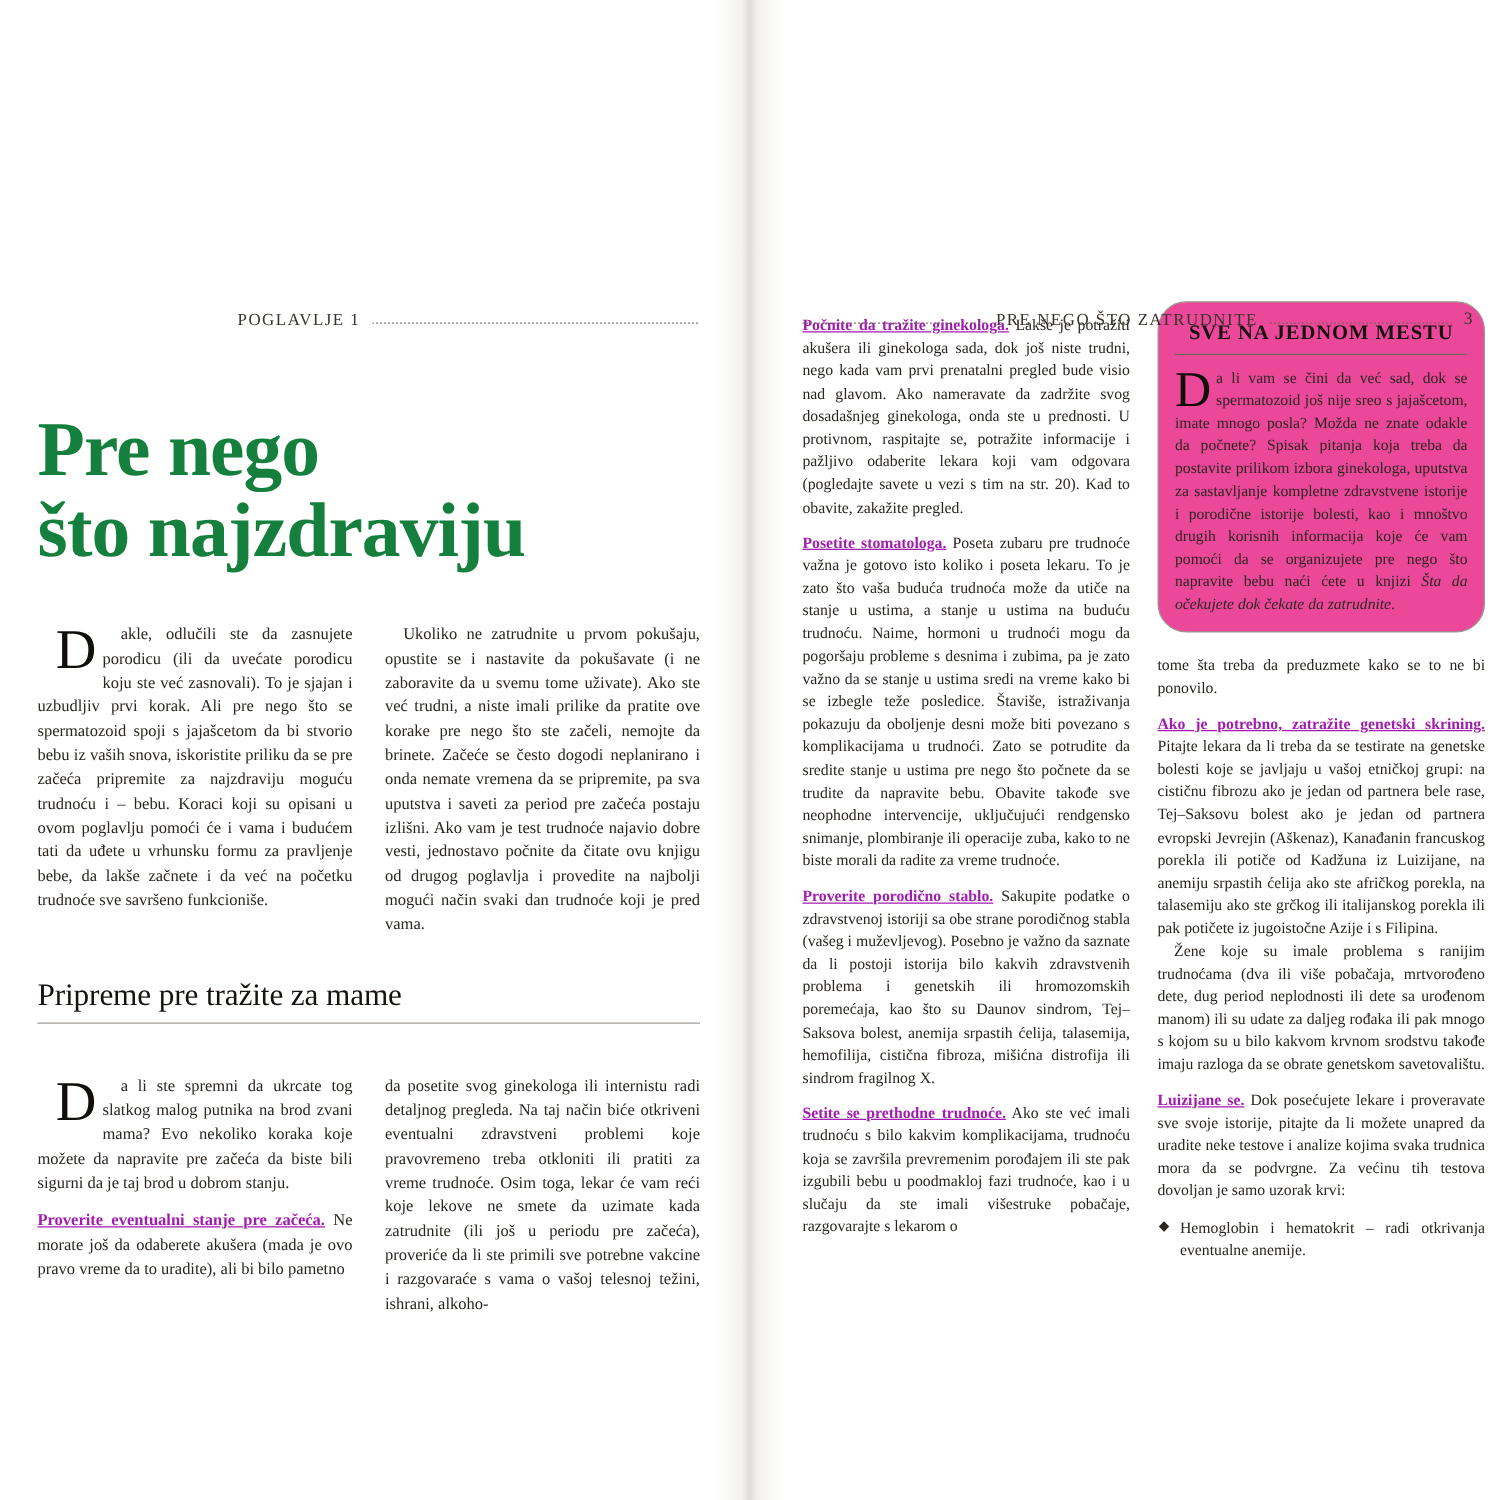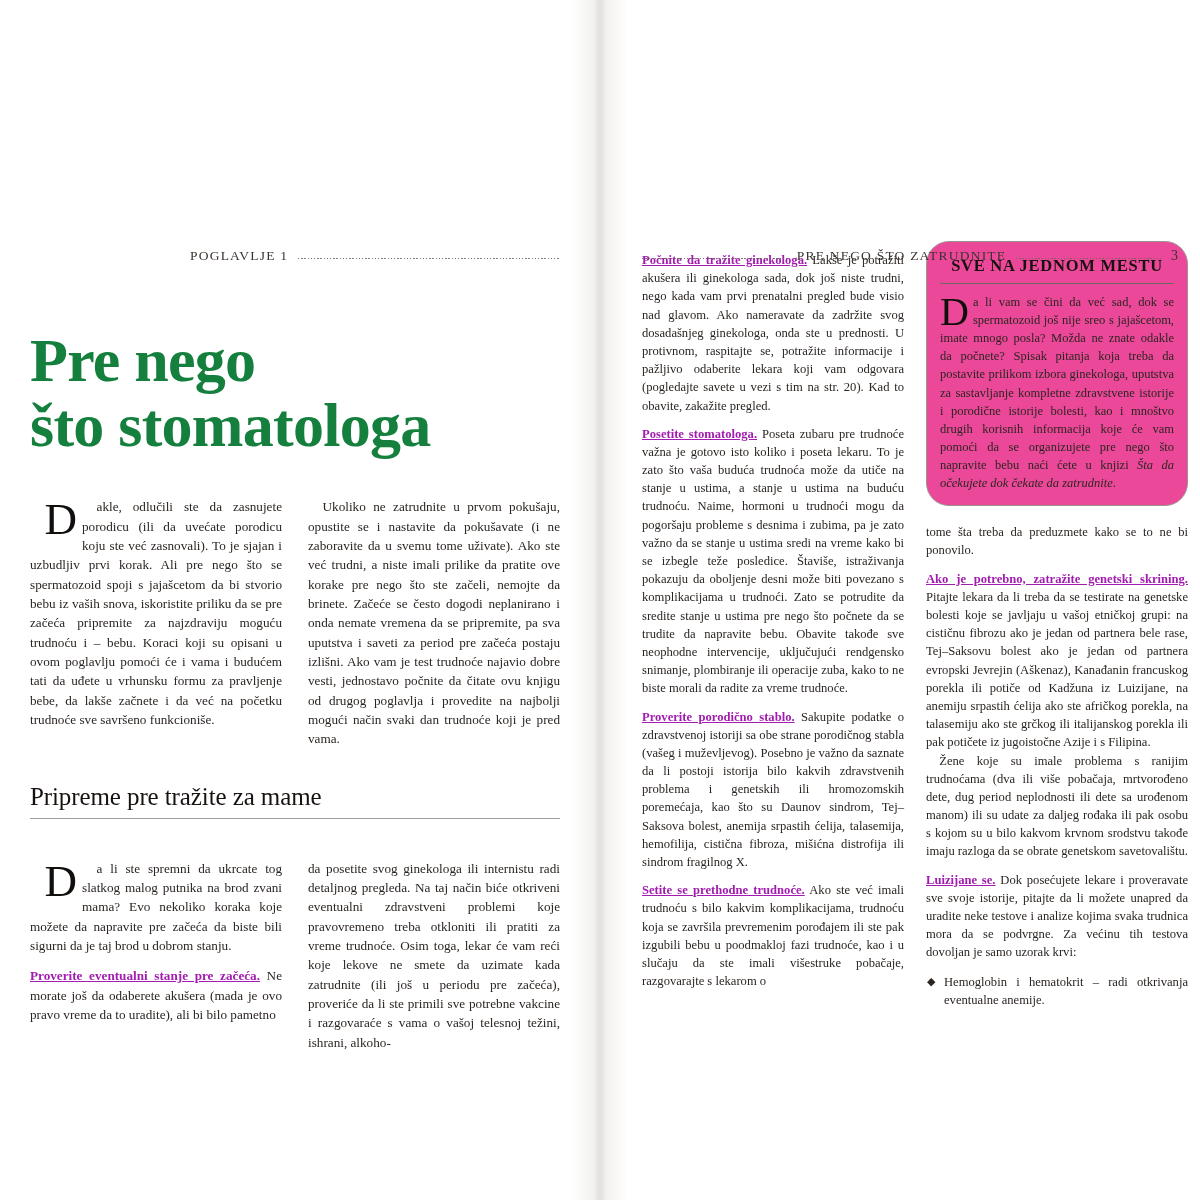--- a/index.html
+++ b/index.html
@@ -168,21 +168,21 @@
 
   <div class="page page-left">
 
     <div class="runhead runhead-left">
       <span class="rh-label">POGLAVLJE 1</span>
       <span class="rh-rule"></span>
     </div>
 
     <h1 class="chapter-title">
       <span>Pre nego</span>
-      <span class="l2">što stomatologa</span>
+      <span class="l2">što najzdraviju</span>
     </h1>
 
     <div class="cols">
       <p class="dropcap-p"><span class="dropcap">D</span><span>akle, odlučili ste da zasnujete porodicu (ili da uvećate porodicu koju ste već zasnovali). To je sjajan i uzbudljiv prvi korak. Ali pre nego što se spermatozoid spoji s jajašcetom da bi stvorio bebu iz vaših snova, iskoristite priliku da se pre začeća pripremite za najzdraviju moguću trudnoću i – bebu. Koraci koji su opisani u ovom poglavlju pomoći će i vama i budućem tati da uđete u vrhunsku formu za pravljenje bebe, da lakše začnete i da već na početku trudnoće sve savršeno funkcioniše.</span></p>
       <p class="spaced">Ukoliko ne zatrudnite u prvom pokušaju, opustite se i nastavite da pokušavate (i ne zaboravite da u svemu tome uživate). Ako ste već trudni, a niste imali prilike da pratite ove korake pre nego što ste začeli, nemojte da brinete. Začeće se često dogodi neplanirano i onda nemate vremena da se pripremite, pa sva uputstva i saveti za period pre začeća postaju izlišni. Ako vam je test trudnoće najavio dobre vesti, jednostavo počnite da čitate ovu knjigu od drugog poglavlja i provedite na najbolji mogući način svaki dan trudnoće koji je pred vama.</p>
     </div>
 
     <h2 class="section-head">Pripreme pre tražite za mame</h2>
     <div class="section-rule"></div>
 
@@ -220,21 +220,21 @@
         <div class="sidebox">
           <div class="sidebox-title">SVE NA JEDNOM MESTU</div>
           <div class="sidebox-rule"></div>
           <p><span class="dropcap">D</span><span>a li vam se čini da već sad, dok se spermatozoid još nije sreo s jajašcetom, imate mnogo posla? Možda ne znate odakle da počnete? Spisak pitanja koja treba da postavite prilikom izbora ginekologa, uputstva za sastavljanje kompletne zdravstvene istorije i porodične istorije bolesti, kao i mnoštvo drugih korisnih informacija koje će vam pomoći da se organizujete pre nego što napravite bebu naći ćete u knjizi </span><i>Šta da očekujete dok čekate da zatrudnite</i><span>.</span></p>
         </div>
 
         <p class="nofirst">tome šta treba da preduzmete kako se to ne bi ponovilo.</p>
 
         <p class="nofirst spaced"><b class="run-in">Ako je potrebno, zatražite genetski skrining.</b><span> Pitajte lekara da li treba da se testirate na genetske bolesti koje se javljaju u vašoj etničkoj grupi: na cističnu fibrozu ako je jedan od partnera bele rase, Tej–Saksovu bolest ako je jedan od partnera evropski Jevrejin (Aškenaz), Kanađanin francuskog porekla ili potiče od Kadžuna iz Luizijane, na anemiju srpastih ćelija ako ste afričkog porekla, na talasemiju ako ste grčkog ili italijanskog porekla ili pak potičete iz jugoistočne Azije i s Filipina.</span></p>
 
-        <p>Žene koje su imale problema s ranijim trudnoćama (dva ili više pobačaja, mrtvorođeno dete, dug period neplodnosti ili dete sa urođenom manom) ili su udate za daljeg rođaka ili pak osobu s kojom su u bilo kakvom krvnom srodstvu takođe imaju razloga da se obrate genetskom savetovalištu.</p>
+        <p>Žene koje su imale problema s ranijim trudnoćama (dva ili više pobačaja, mrtvorođeno dete, dug period neplodnosti ili dete sa urođenom manom) ili su udate za daljeg rođaka ili pak mnogo s kojom su u bilo kakvom krvnom srodstvu takođe imaju razloga da se obrate genetskom savetovalištu.</p>
 
         <p class="nofirst spaced"><b class="run-in">Luizijane se.</b><span> Dok posećujete lekare i proveravate sve svoje istorije, pitajte da li možete unapred da uradite neke testove i analize kojima svaka trudnica mora da se podvrgne. Za većinu tih testova dovoljan je samo uzorak krvi:</span></p>
 
         <ul class="bullets">
           <li><span class="dia">◆</span><span>Hemoglobin i hematokrit – radi otkrivanja eventualne anemije.</span></li>
         </ul>
       </div>
     </div>
   </div>
 

